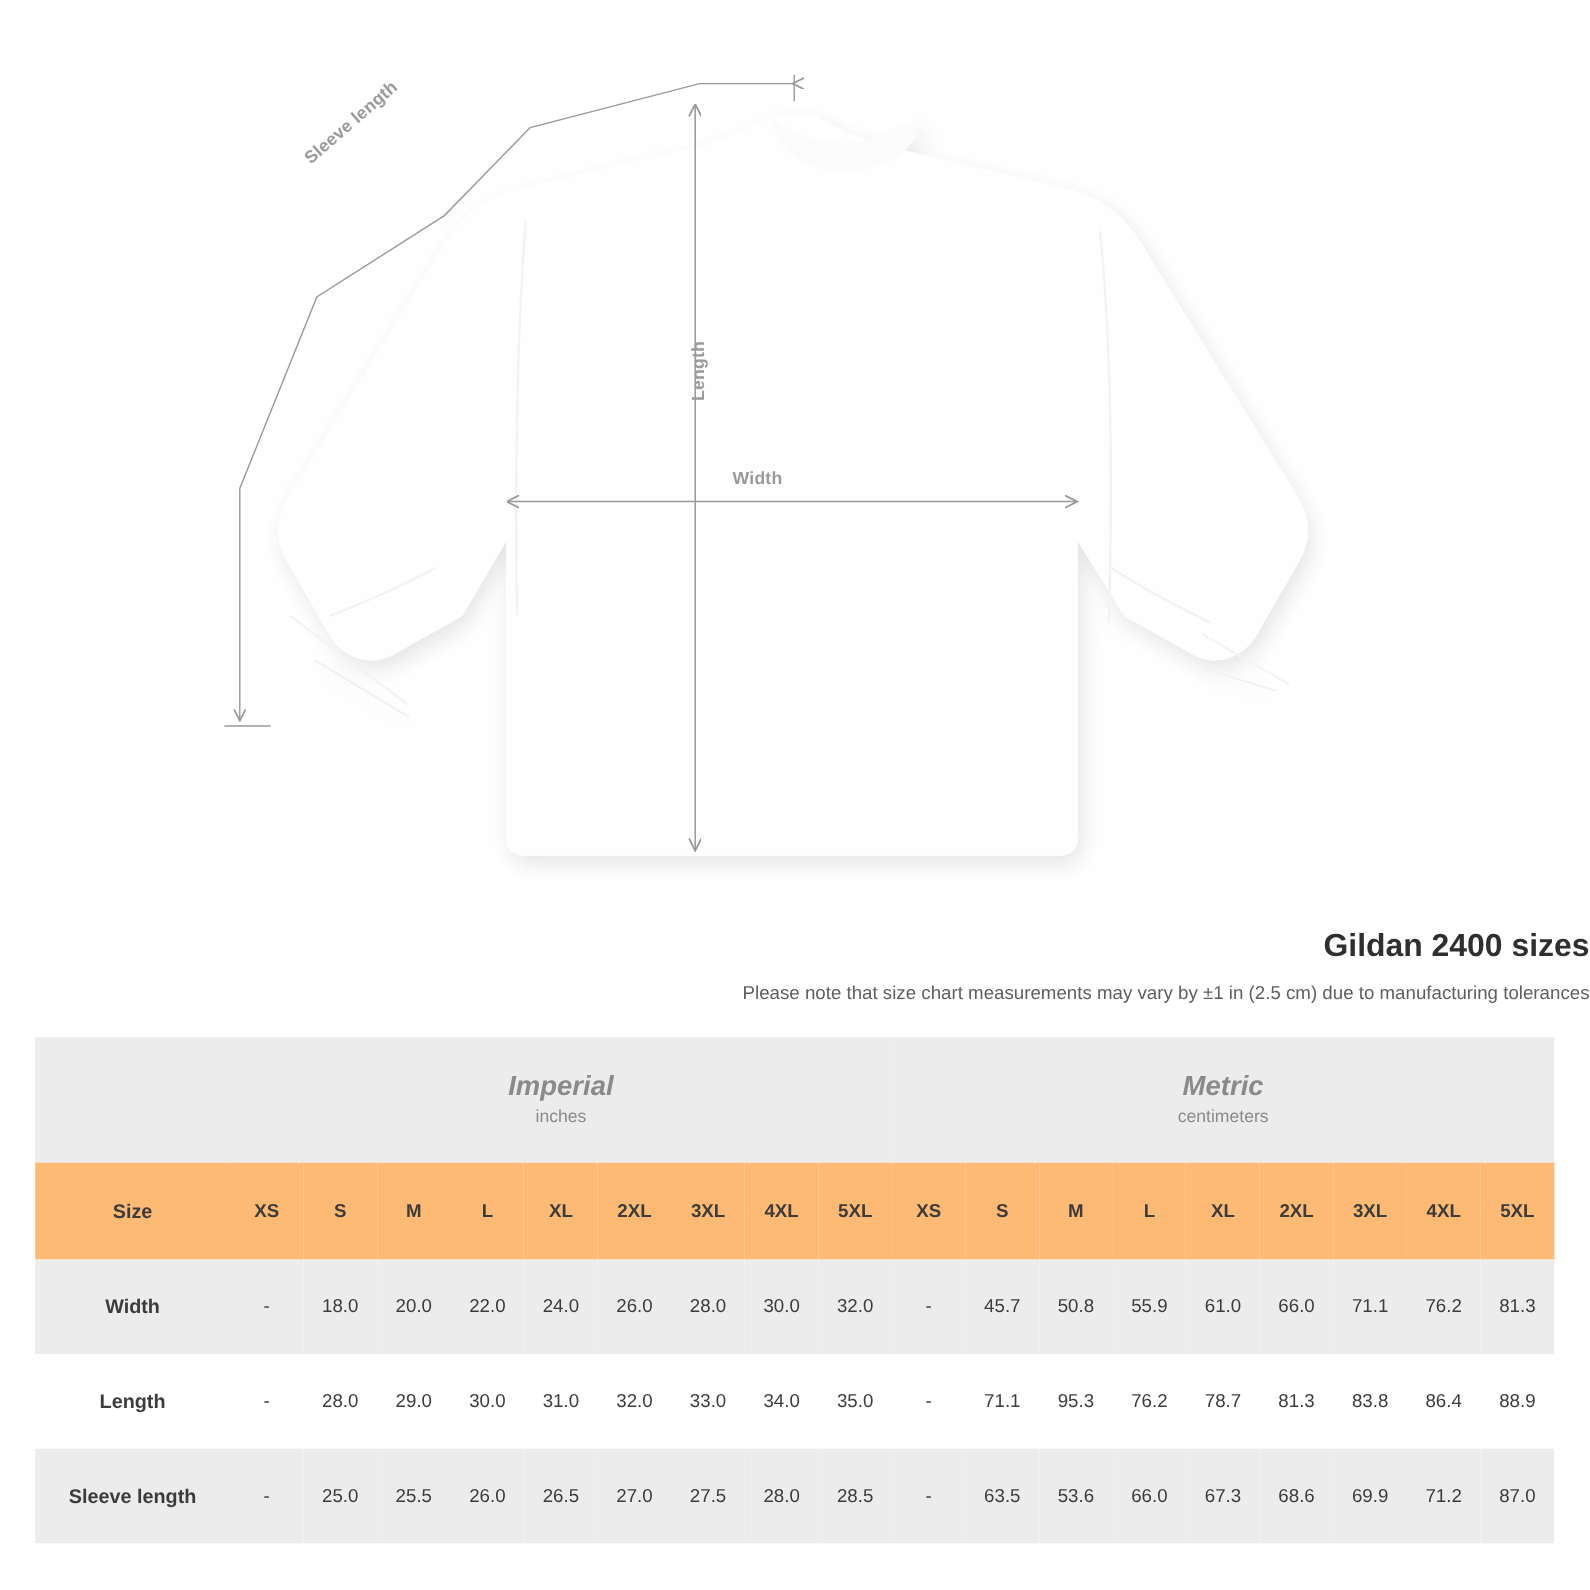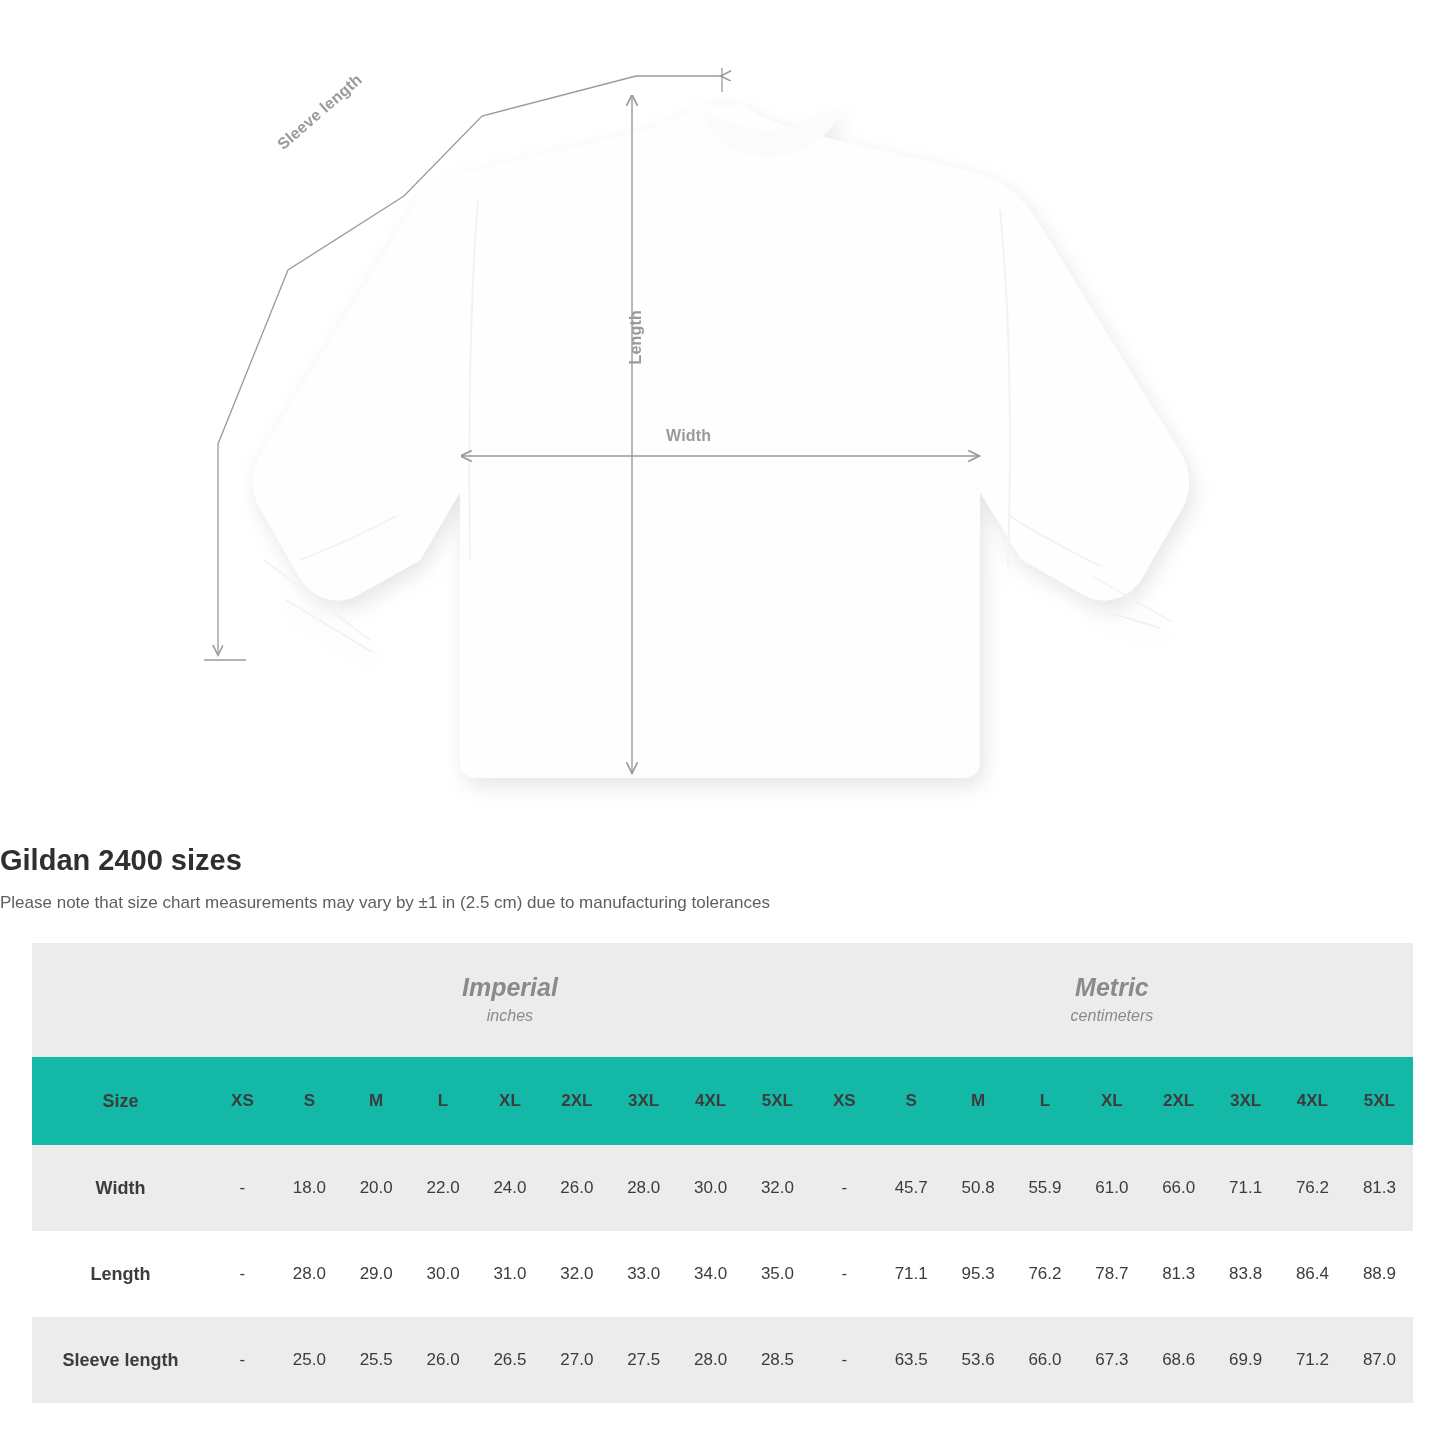--- a/index.html
+++ b/index.html
@@ -45,22 +45,23 @@
   }
   .dim-label.sleeve-label {
     left: 274px;
     top: 140px;
     transform: rotate(-41deg);
     transform-origin: left top;
   }
 
   
   .title-block {
-    text-align: left;
+    text-align: right;
     margin-top: 24px;
+    padding-left: 12px;
   }
   .chart-title {
     font-size: 29px;
     font-weight: bold;
     color: #2f2f2f;
     margin: 0 0 16px 0;
   }
   .chart-note {
     font-size: 17px;
     color: #5e5e5e;
@@ -88,35 +89,34 @@
   }
   .unit-name {
     font-size: 25px;
     font-style: italic;
     font-weight: bold;
     color: #8a8a8a;
     line-height: 1.25;
   }
   .unit-sub {
     font-size: 16px;
-    font-style: italic;
     color: #8a8a8a;
     line-height: 1.6;
   }
   table.size-table th,
   table.size-table td {
     font-size: 17px;
     text-align: center;
     border: none;
   }
   table.size-table tr.head-row th {
     height: 86px;
     font-weight: bold;
     color: #3c3c3c;
-    background: #14b8a6;
+    background: #fdba74;
   }
   table.size-table tr.head-row th.rowlabel {
     font-size: 18px;
   }
   table.size-table tr.data-row td {
     height: 84px;
     color: #3c3c3c;
   }
   table.size-table tr.data-row td.rowlabel {
     font-weight: bold;

